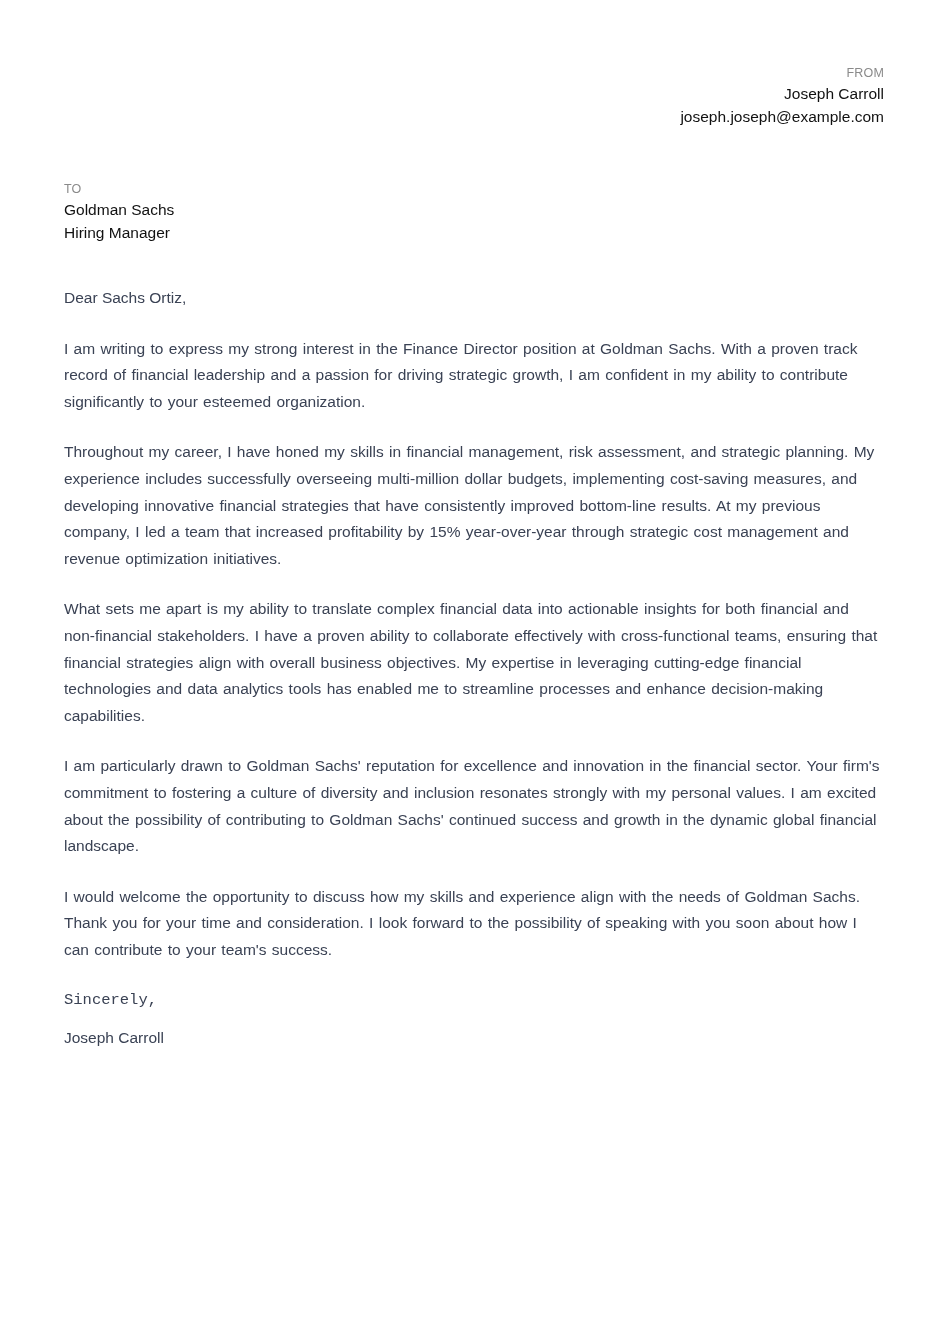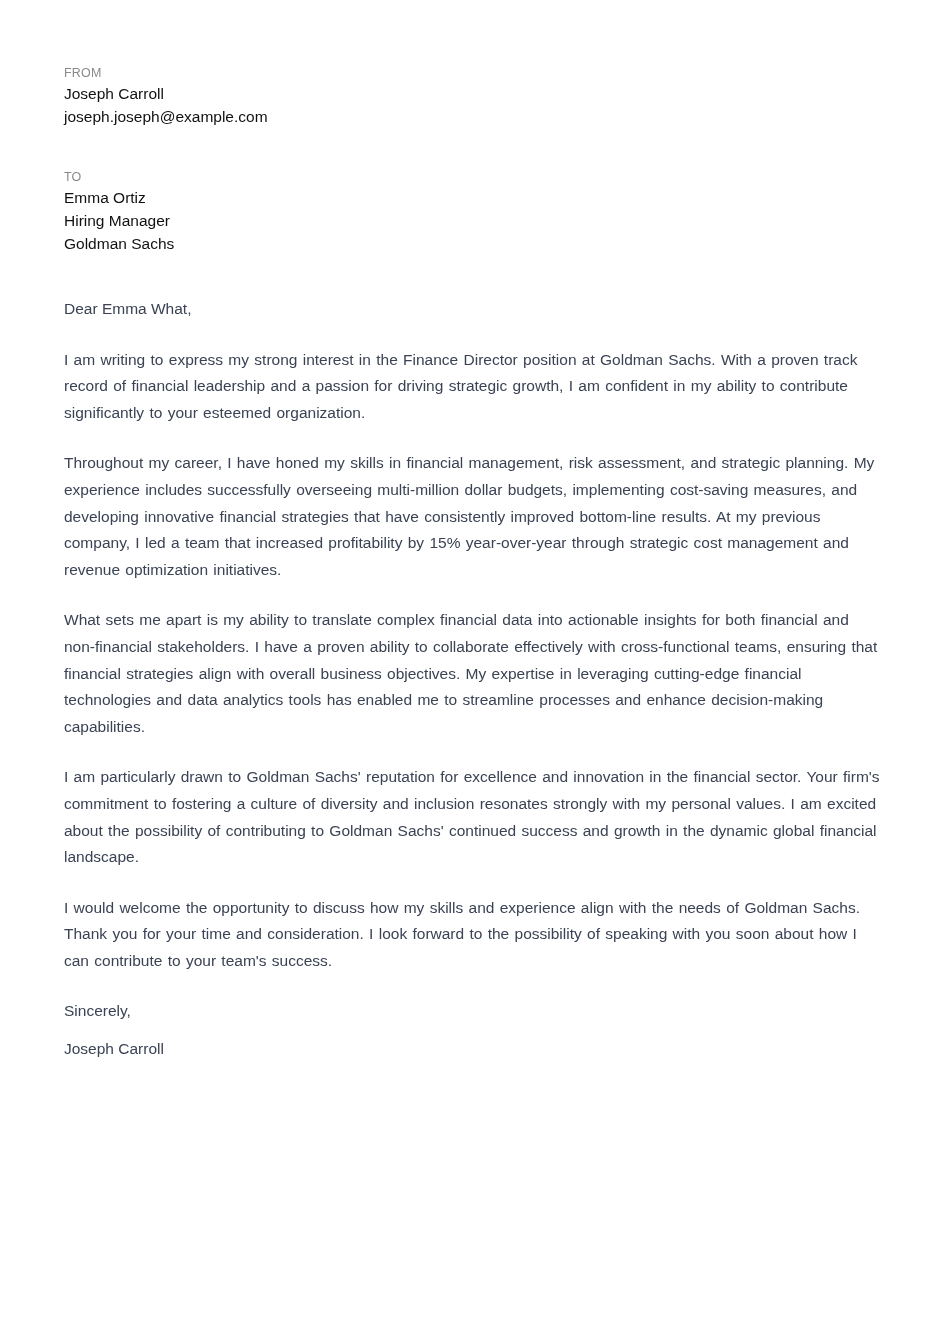--- a/index.html
+++ b/index.html
@@ -27,40 +27,41 @@
       line-height: 18px;
       height: 18px;
     }
     .contact-line {
       font-size: 15.5px;
       color: #111111;
       line-height: 23px;
       height: 23px;
       white-space: nowrap;
     }
-    .from-block { margin-top: 0; }
-    .to-block { margin-top: 40px; }
+    .from-block { margin-top: 0; text-align: right; }
+    .to-block { margin-top: 52px; }
     .salutation {
       margin-top: 41px;
       font-size: 15.5px;
       color: #3a4254;
       line-height: 26.6px;
     }
     .body-para {
       margin-top: 24px;
       font-size: 15.5px;
       color: #3a4254;
       line-height: 26.6px;
       word-spacing: 1px;
     }
     .closing {
       margin-top: 24px;
       font-size: 15.5px;
       color: #3a4254;
       line-height: 26.6px;
+      font-family: Liberation Mono, monospace;
     }
     .signature {
       margin-top: 11px;
       font-size: 15.5px;
       color: #3a4254;
       line-height: 26.6px;
     }
   </style>
 </head>
 <body>
@@ -68,26 +69,25 @@
 <div class="page">
 
   <div class="from-block">
     <div class="label">FROM</div>
     <div class="contact-line">Joseph Carroll</div>
     <div class="contact-line">joseph.joseph@example.com</div>
   </div>
 
   <div class="to-block">
     <div class="label">TO</div>
-    <div class="contact-line">Emma Ortiz</div>
+    <div class="contact-line">Goldman Sachs</div>
     <div class="contact-line">Hiring Manager</div>
-    <div class="contact-line">Goldman Sachs</div>
   </div>
 
-  <div class="salutation">Dear Emma What,</div>
+  <div class="salutation">Dear Sachs Ortiz,</div>
 
   <p class="body-para" style="margin-bottom:0">I am writing to express my strong interest in the Finance Director position at Goldman Sachs. With a proven track record of financial leadership and a passion for driving strategic growth, I am confident in my ability to contribute significantly to your esteemed organization.</p>
   <p class="body-para" style="margin-bottom:0">Throughout my career, I have honed my skills in financial management, risk assessment, and strategic planning. My experience includes successfully overseeing multi-million dollar budgets, implementing cost-saving measures, and developing innovative financial strategies that have consistently improved bottom-line results. At my previous company, I led a team that increased profitability by 15% year-over-year through strategic cost management and revenue optimization initiatives.</p>
   <p class="body-para" style="margin-bottom:0">What sets me apart is my ability to translate complex financial data into actionable insights for both financial and non-financial stakeholders. I have a proven ability to collaborate effectively with cross-functional teams, ensuring that financial strategies align with overall business objectives. My expertise in leveraging cutting-edge financial technologies and data analytics tools has enabled me to streamline processes and enhance decision-making capabilities.</p>
   <p class="body-para" style="margin-bottom:0">I am particularly drawn to Goldman Sachs' reputation for excellence and innovation in the financial sector. Your firm's commitment to fostering a culture of diversity and inclusion resonates strongly with my personal values. I am excited about the possibility of contributing to Goldman Sachs' continued success and growth in the dynamic global financial landscape.</p>
   <p class="body-para" style="margin-bottom:8px">I would welcome the opportunity to discuss how my skills and experience align with the needs of Goldman Sachs. Thank you for your time and consideration. I look forward to the possibility of speaking with you soon about how I can contribute to your team's success.</p>
 
   <div class="closing">Sincerely,</div>
   <div class="signature">Joseph Carroll</div>
 

